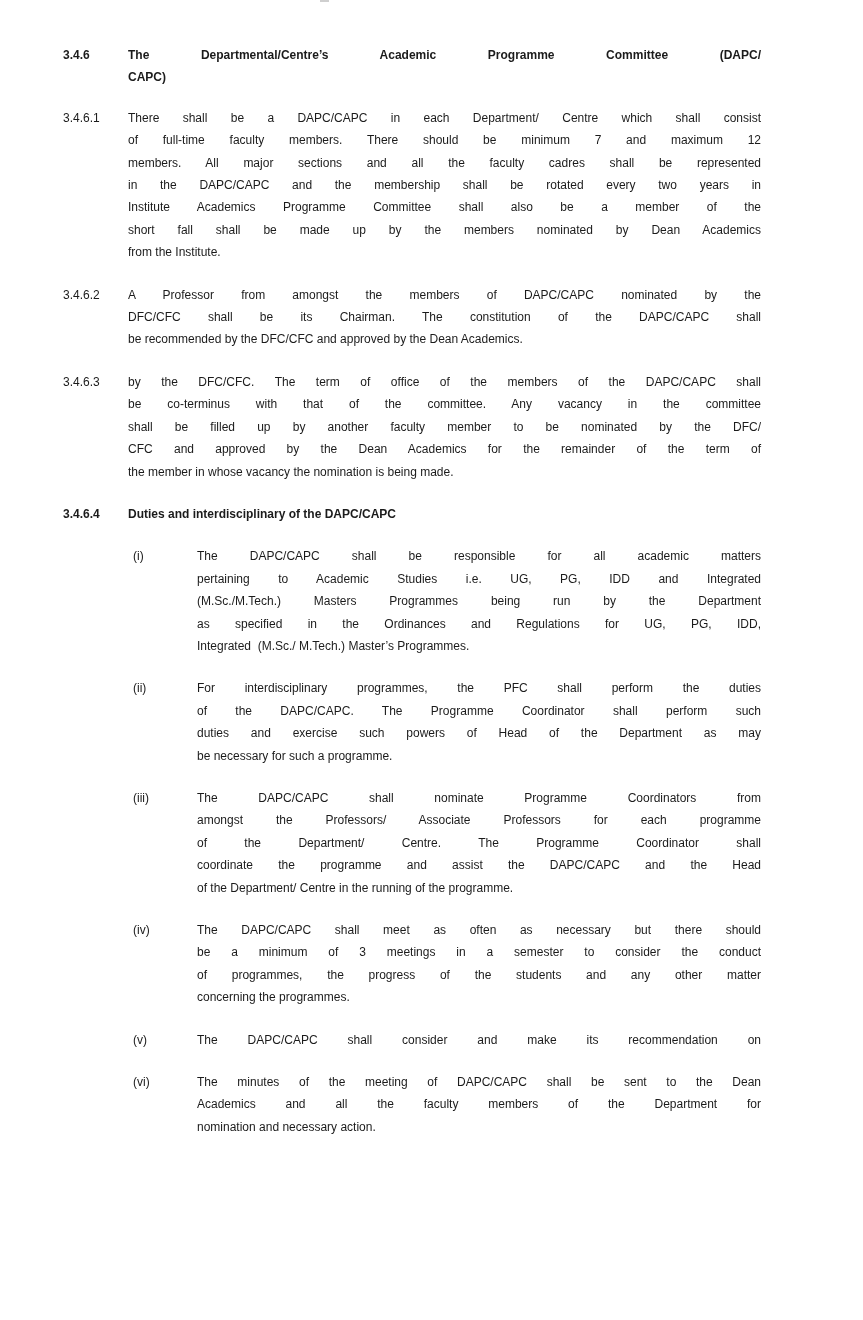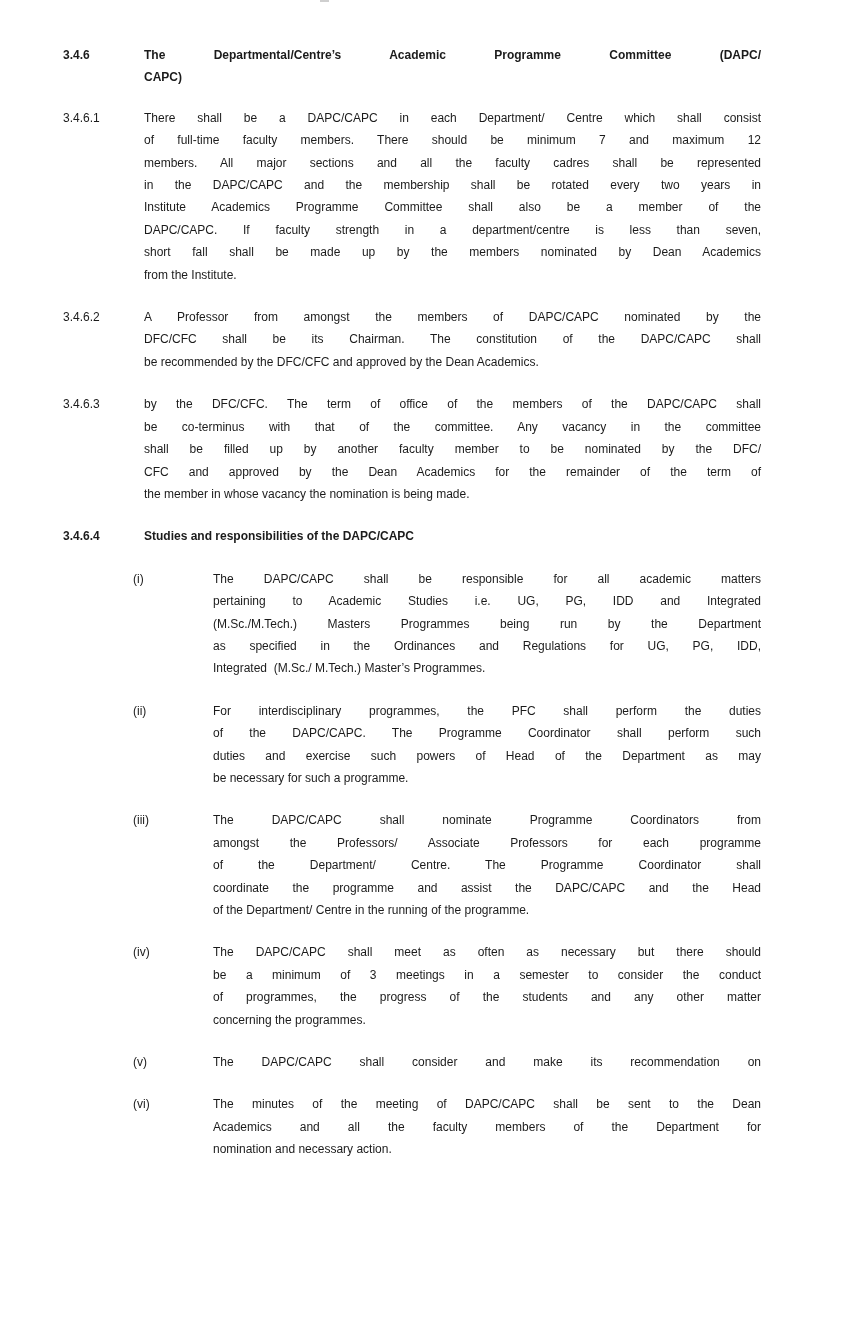--- a/index.html
+++ b/index.html
@@ -38,21 +38,20 @@
     margin-bottom: 20px;
   }
   .block.heading { margin-bottom: 18px; }
   .num {
     flex: none;
     width: 65px;
   }
   .content {
     flex: 1 1 auto;
     min-width: 0;
-    margin-left: 16px;
   }
   .heading .num,
   .heading .content,
   .subheading .num,
   .subheading .content {
     font-weight: bold;
   }
   .list_item {
     margin-left: 70px;
   }
@@ -82,21 +81,20 @@
         </div>
       </div>
       <div class="block numbered_paragraph">
         <div class="num">3.4.6.1</div>
         <div class="content">
           <div class="line">There shall be a DAPC/CAPC in each Department/ Centre which shall consist</div>
           <div class="line">of full-time faculty members. There should be minimum 7 and maximum 12</div>
           <div class="line">members. All major sections and all the faculty cadres shall be represented</div>
           <div class="line">in the DAPC/CAPC and the membership shall be rotated every two years in</div>
           <div class="line">Institute Academics Programme Committee shall also be a member of the</div>
-          <div class="line">DAPC/CAPC. If faculty strength in a department/centre is less than seven,</div>
           <div class="line">short fall shall be made up by the members nominated by Dean Academics</div>
           <div class="line last">from the Institute.</div>
         </div>
       </div>
       <div class="block numbered_paragraph">
         <div class="num">3.4.6.2</div>
         <div class="content">
           <div class="line">A Professor from amongst the members of DAPC/CAPC nominated by the</div>
           <div class="line">DFC/CFC shall be its Chairman. The constitution of the DAPC/CAPC shall</div>
           <div class="line last">be recommended by the DFC/CFC and approved by the Dean Academics.</div>
@@ -108,21 +106,21 @@
           <div class="line">by the DFC/CFC. The term of office of the members of the DAPC/CAPC shall</div>
           <div class="line">be co-terminus with that of the committee. Any vacancy in the committee</div>
           <div class="line">shall be filled up by another faculty member to be nominated by the DFC/</div>
           <div class="line">CFC and approved by the Dean Academics for the remainder of the term of</div>
           <div class="line last">the member in whose vacancy the nomination is being made.</div>
         </div>
       </div>
       <div class="block subheading">
         <div class="num">3.4.6.4</div>
         <div class="content">
-          <div class="line last">Studies and responsibilities of the DAPC/CAPC</div>
+          <div class="line last">Duties and interdisciplinary of the DAPC/CAPC</div>
         </div>
       </div>
       <div class="block list_item">
         <div class="num">(i)</div>
         <div class="content">
           <div class="line">The DAPC/CAPC shall be responsible for all academic matters</div>
           <div class="line">pertaining to Academic Studies i.e. UG, PG, IDD and Integrated</div>
           <div class="line">(M.Sc./M.Tech.) Masters Programmes being run by the Department</div>
           <div class="line">as specified in the Ordinances and Regulations for UG, PG, IDD,</div>
           <div class="line last">Integrated&nbsp; (M.Sc./ M.Tech.) Master’s Programmes.</div>

